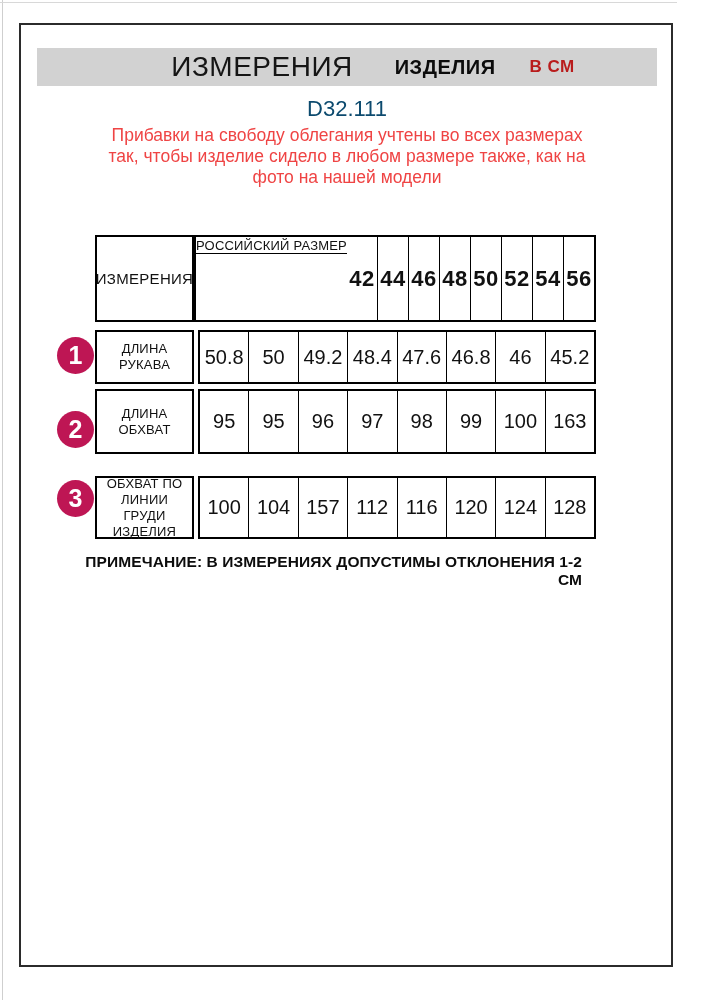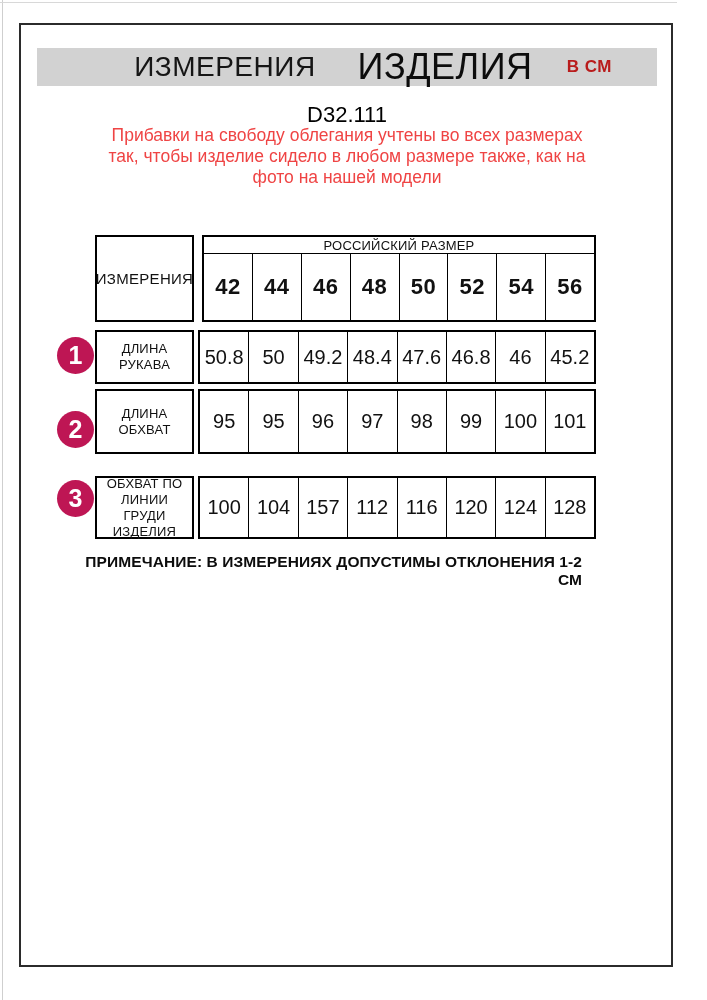--- a/index.html
+++ b/index.html
@@ -21,42 +21,42 @@
   }
 
   
   .title-band {
     position:absolute; left:37px; top:48px; width:620px; height:38px;
     background:#d2d2d2;
     display:flex; align-items:center; justify-content:center;
     padding-left:52px;
   }
   .title-main   { font-size:28px; font-weight:400; letter-spacing:0.5px; color:#151515; }
-  .title-bold   { font-size:36px; font-weight:400; letter-spacing:0.5px; margin-left:42px; color:#0c0c0c; }
+  .title-bold   { font-size:20px; font-weight:700; letter-spacing:0.5px; margin-left:42px; color:#0c0c0c; }
   .title-unit   { font-size:17px; font-weight:600; letter-spacing:0.5px; margin-left:34px; color:#b91c1c; }
 
   .product-code {
-    position:absolute; left:0; top:102px; width:694px;
-    text-align:center; font-size:22px; font-weight:400; color:#000000;
+    position:absolute; left:0; top:96px; width:694px;
+    text-align:center; font-size:22px; font-weight:400; color:#0c4a6e;
   }
   .product-desc {
     position:absolute; left:97px; top:125px; width:500px;
     text-align:center; font-size:17.5px; line-height:21px; color:#ef4444;
   }
 
   
   .size-table { position:absolute; left:95px; top:235px; width:501px; }
   .cellbox { border:2px solid #000; background:#fff; }
 
   .header-row { display:flex; height:87px; }
   .measure-head {
     width:99px; flex:none; display:flex; align-items:center; justify-content:center;
     font-size:15px; letter-spacing:0.3px; text-align:center;
   }
-  .right-block { flex:1; margin-left:8px; display:flex; flex-direction:column; }
+  .right-block { flex:1; margin-left:0; display:flex; flex-direction:row; }
   .ru-size-head {
     height:17px; flex:none; border-bottom:1.5px solid #000;
     display:flex; align-items:center; justify-content:center;
     font-size:13px; letter-spacing:0.2px;
   }
   .cells-8 { flex:1; display:flex; }
   .cells-8 > div {
     flex:1; display:flex; align-items:center; justify-content:center;
     border-left:1.5px solid #000;
   }
@@ -190,21 +190,21 @@
       <div>
           <span class="val">98</span>
         </div>
       <div>
           <span class="val">99</span>
         </div>
       <div>
           <span class="val">100</span>
         </div>
       <div>
-          <span class="val">101</span>
+          <span class="val">163</span>
         </div>
     </div>
   </div>
 
   <div class="data-row r3">
     <div class="row-label cellbox">ОБХВАТ ПО ЛИНИИ ГРУДИ ИЗДЕЛИЯ</div>
     <div class="row-values cellbox cells-8">
       <div>
           <span class="val">100</span>
         </div>

